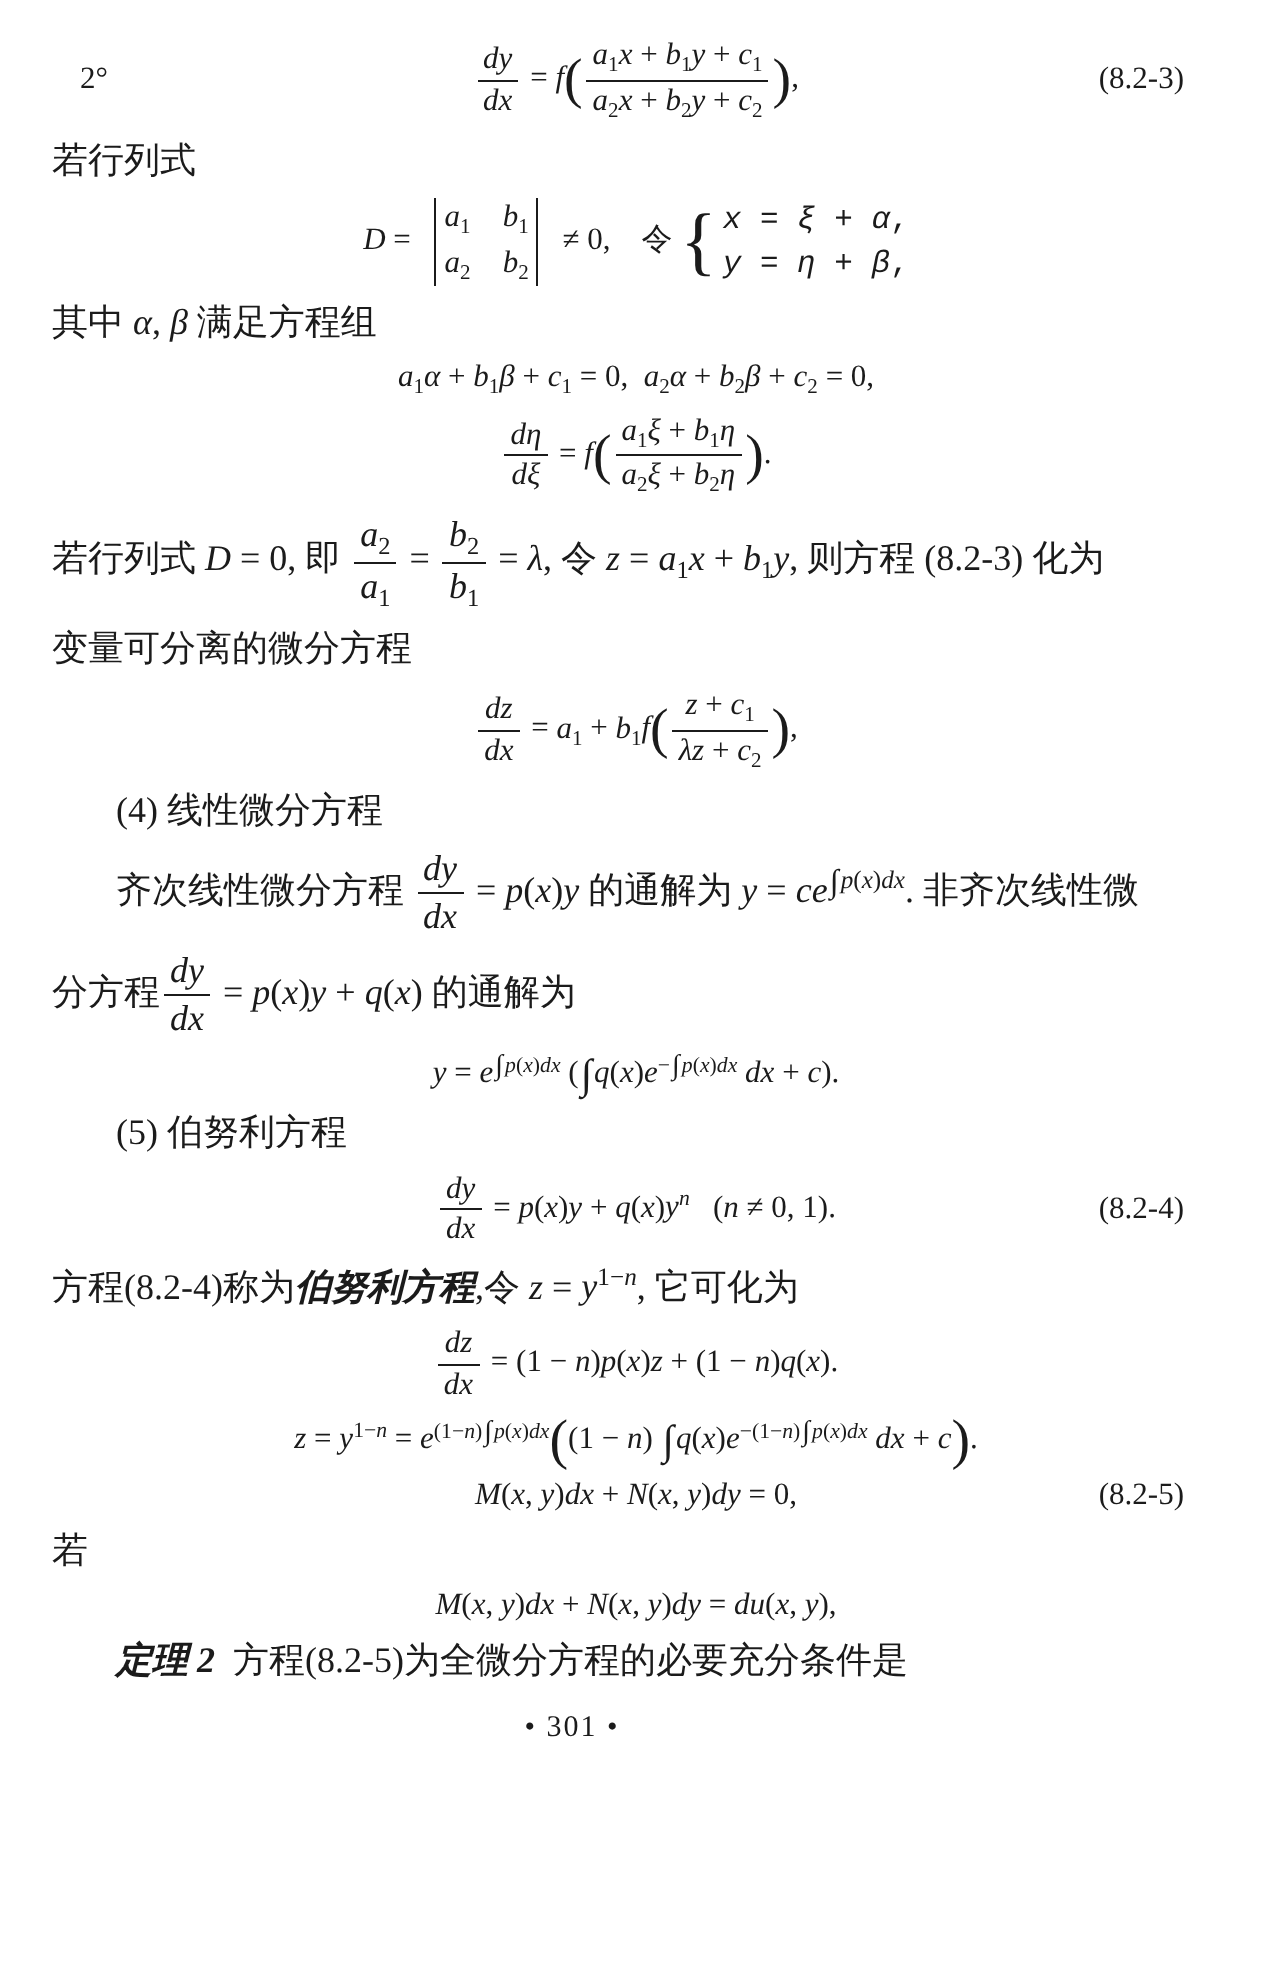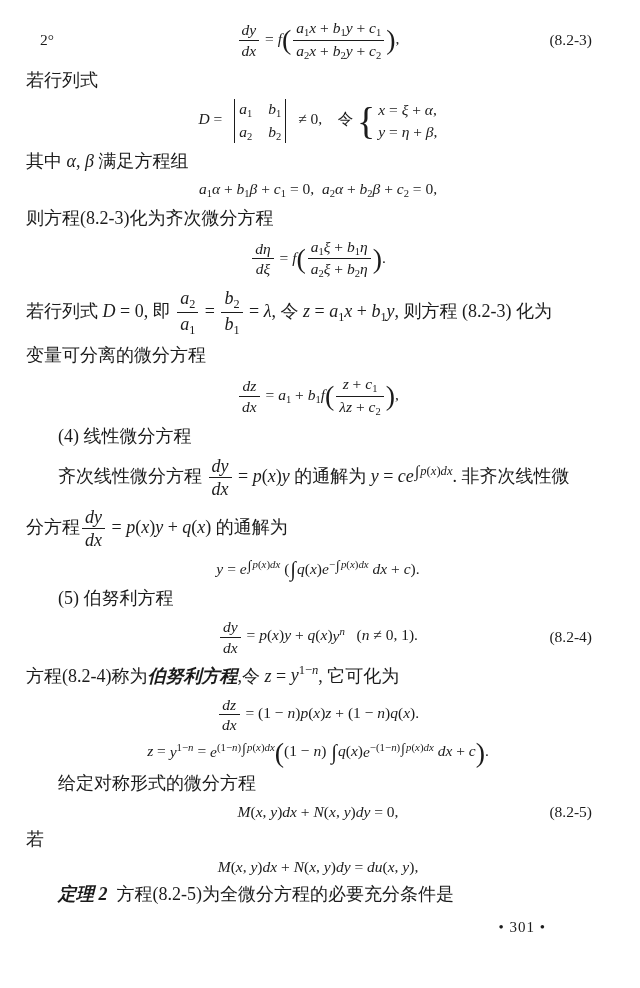--- a/index.html
+++ b/index.html
@@ -23,51 +23,49 @@
   .frac{display:inline-flex;flex-direction:column;vertical-align:middle;text-align:center;margin:0 2px;}
   .fn{border-bottom:1.2px solid #1b1b1b;padding:0 3px;line-height:1.25;}
   .fd{padding:0 3px;line-height:1.25;}
   .scr{display:inline;}
   .sb{font-size:0.68em;vertical-align:-0.32em;}
   .sp2{font-size:0.7em;vertical-align:0.52em;}
   .sp2 .mint{font-size:1.3em;}
   .cases{display:inline-flex;align-items:center;vertical-align:middle;text-align:left;}
   .lb{font-size:2.45em;line-height:0.8;margin-right:3px;font-weight:400;}
   .rows{display:inline-flex;flex-direction:column;row-gap:2px;}
-  .row{line-height:1.3;}
+  .row{line-height:1.3;font-family:Liberation Mono, monospace;}
   .det{display:inline-flex;align-items:stretch;vertical-align:middle;margin:0 4px;}
   .bar{border-left:1.3px solid #1b1b1b;margin:0 4px;}
   .grid{display:grid;grid-template-columns:auto auto;column-gap:16px;row-gap:3px;text-align:center;padding:1px 0;}
-  .pageno{text-align:right;padding-right:64px;margin-top:12px;font-size:15px;letter-spacing:1px;}
+  .pageno{text-align:center;padding-right:64px;margin-top:12px;font-size:15px;letter-spacing:1px;}
 </style>
 </head>
 <body>
 
 <div class="page">
   <div id="lines-root">
       <div class="disp"><span class="lead">2°</span><span class="lbody"><span class="frac"><span class="fn"><span class="tl"><span class="mv">dy</span></span></span><span class="fd"><span class="tl"><span class="mv">dx</span></span></span></span><span class="mo"> = </span><span class="mv">f</span><span class="big">(</span><span class="frac"><span class="fn"><span class="tl"><span class="scr"><span class="mv">a</span><span class="sb"><span class="mo">1</span></span></span><span class="mv">x</span><span class="mo"> + </span><span class="scr"><span class="mv">b</span><span class="sb"><span class="mo">1</span></span></span><span class="mv">y</span><span class="mo"> + </span><span class="scr"><span class="mv">c</span><span class="sb"><span class="mo">1</span></span></span></span></span><span class="fd"><span class="tl"><span class="scr"><span class="mv">a</span><span class="sb"><span class="mo">2</span></span></span><span class="mv">x</span><span class="mo"> + </span><span class="scr"><span class="mv">b</span><span class="sb"><span class="mo">2</span></span></span><span class="mv">y</span><span class="mo"> + </span><span class="scr"><span class="mv">c</span><span class="sb"><span class="mo">2</span></span></span></span></span></span><span class="big">)</span><span class="mo">,</span></span><span class="eqno">(8.2-3)</span></div>
       <div class="para"><span class="lbody"><span class="ct">若行列式</span></span></div>
       <div class="disp"><span class="lbody"><span class="mv">D</span><span class="mo"> = </span><span class="det"><span class="bar"></span><span class="grid"><span class="cell"><span class="tl"><span class="scr"><span class="mv">a</span><span class="sb"><span class="mo">1</span></span></span></span></span><span class="cell"><span class="tl"><span class="scr"><span class="mv">b</span><span class="sb"><span class="mo">1</span></span></span></span></span><span class="cell"><span class="tl"><span class="scr"><span class="mv">a</span><span class="sb"><span class="mo">2</span></span></span></span></span><span class="cell"><span class="tl"><span class="scr"><span class="mv">b</span><span class="sb"><span class="mo">2</span></span></span></span></span></span><span class="bar"></span></span><span class="mo"> ≠ 0,    </span><span class="ct">令 </span><span class="cases"><span class="lb">{</span><span class="rows"><span class="row"><span class="tl"><span class="mv">x</span><span class="mo"> = </span><span class="mv">ξ</span><span class="mo"> + </span><span class="mv">α</span><span class="mo">,</span></span></span><span class="row"><span class="tl"><span class="mv">y</span><span class="mo"> = </span><span class="mv">η</span><span class="mo"> + </span><span class="mv">β</span><span class="mo">,</span></span></span></span></span></span></div>
       <div class="para"><span class="lbody"><span class="ct">其中 </span><span class="mv">α</span><span class="mo">, </span><span class="mv">β</span><span class="ct"> 满足方程组</span></span></div>
       <div class="disp"><span class="lbody"><span class="scr"><span class="mv">a</span><span class="sb"><span class="mo">1</span></span></span><span class="mv">α</span><span class="mo"> + </span><span class="scr"><span class="mv">b</span><span class="sb"><span class="mo">1</span></span></span><span class="mv">β</span><span class="mo"> + </span><span class="scr"><span class="mv">c</span><span class="sb"><span class="mo">1</span></span></span><span class="mo"> = 0,  </span><span class="scr"><span class="mv">a</span><span class="sb"><span class="mo">2</span></span></span><span class="mv">α</span><span class="mo"> + </span><span class="scr"><span class="mv">b</span><span class="sb"><span class="mo">2</span></span></span><span class="mv">β</span><span class="mo"> + </span><span class="scr"><span class="mv">c</span><span class="sb"><span class="mo">2</span></span></span><span class="mo"> = 0,</span></span></div>
-      <div class="para"><span class="lbody"><span class="ct">则方程(8.2-3)化为齐次微分方程</span></span></div>
       <div class="disp"><span class="lbody"><span class="frac"><span class="fn"><span class="tl"><span class="mv">dη</span></span></span><span class="fd"><span class="tl"><span class="mv">dξ</span></span></span></span><span class="mo"> = </span><span class="mv">f</span><span class="big">(</span><span class="frac"><span class="fn"><span class="tl"><span class="scr"><span class="mv">a</span><span class="sb"><span class="mo">1</span></span></span><span class="mv">ξ</span><span class="mo"> + </span><span class="scr"><span class="mv">b</span><span class="sb"><span class="mo">1</span></span></span><span class="mv">η</span></span></span><span class="fd"><span class="tl"><span class="scr"><span class="mv">a</span><span class="sb"><span class="mo">2</span></span></span><span class="mv">ξ</span><span class="mo"> + </span><span class="scr"><span class="mv">b</span><span class="sb"><span class="mo">2</span></span></span><span class="mv">η</span></span></span></span><span class="big">)</span><span class="mo">.</span></span></div>
       <div class="para"><span class="lbody"><span class="ct">若行列式 </span><span class="mv">D</span><span class="mo"> = 0</span><span class="ct">, 即 </span><span class="frac"><span class="fn"><span class="tl"><span class="scr"><span class="mv">a</span><span class="sb"><span class="mo">2</span></span></span></span></span><span class="fd"><span class="tl"><span class="scr"><span class="mv">a</span><span class="sb"><span class="mo">1</span></span></span></span></span></span><span class="mo"> = </span><span class="frac"><span class="fn"><span class="tl"><span class="scr"><span class="mv">b</span><span class="sb"><span class="mo">2</span></span></span></span></span><span class="fd"><span class="tl"><span class="scr"><span class="mv">b</span><span class="sb"><span class="mo">1</span></span></span></span></span></span><span class="mo"> = </span><span class="mv">λ</span><span class="ct">, 令 </span><span class="mv">z</span><span class="mo"> = </span><span class="scr"><span class="mv">a</span><span class="sb"><span class="mo">1</span></span></span><span class="mv">x</span><span class="mo"> + </span><span class="scr"><span class="mv">b</span><span class="sb"><span class="mo">1</span></span></span><span class="mv">y</span><span class="ct">, 则方程 (8.2-3) 化为</span></span></div>
       <div class="para"><span class="lbody"><span class="ct">变量可分离的微分方程</span></span></div>
       <div class="disp"><span class="lbody"><span class="frac"><span class="fn"><span class="tl"><span class="mv">dz</span></span></span><span class="fd"><span class="tl"><span class="mv">dx</span></span></span></span><span class="mo"> = </span><span class="scr"><span class="mv">a</span><span class="sb"><span class="mo">1</span></span></span><span class="mo"> + </span><span class="scr"><span class="mv">b</span><span class="sb"><span class="mo">1</span></span></span><span class="mv">f</span><span class="big">(</span><span class="frac"><span class="fn"><span class="tl"><span class="mv">z</span><span class="mo"> + </span><span class="scr"><span class="mv">c</span><span class="sb"><span class="mo">1</span></span></span></span></span><span class="fd"><span class="tl"><span class="mv">λz</span><span class="mo"> + </span><span class="scr"><span class="mv">c</span><span class="sb"><span class="mo">2</span></span></span></span></span></span><span class="big">)</span><span class="mo">,</span></span></div>
       <div class="para indent"><span class="lbody"><span class="ct">(4) 线性微分方程</span></span></div>
       <div class="para indent"><span class="lbody"><span class="ct">齐次线性微分方程 </span><span class="frac"><span class="fn"><span class="tl"><span class="mv">dy</span></span></span><span class="fd"><span class="tl"><span class="mv">dx</span></span></span></span><span class="mo"> = </span><span class="mv">p</span><span class="mo">(</span><span class="mv">x</span><span class="mo">)</span><span class="mv">y</span><span class="ct"> 的通解为 </span><span class="mv">y</span><span class="mo"> = </span><span class="mv">c</span><span class="scr"><span class="tl"><span class="mv">e</span></span><span class="sp2"><span class="tl"><span class="mint">∫</span><span class="mv">p</span><span class="mo">(</span><span class="mv">x</span><span class="mo">)</span><span class="mv">dx</span></span></span></span><span class="mo">.</span><span class="ct"> 非齐次线性微</span></span></div>
       <div class="para"><span class="lbody"><span class="ct">分方程</span><span class="frac"><span class="fn"><span class="tl"><span class="mv">dy</span></span></span><span class="fd"><span class="tl"><span class="mv">dx</span></span></span></span><span class="mo"> = </span><span class="mv">p</span><span class="mo">(</span><span class="mv">x</span><span class="mo">)</span><span class="mv">y</span><span class="mo"> + </span><span class="mv">q</span><span class="mo">(</span><span class="mv">x</span><span class="mo">)</span><span class="ct"> 的通解为</span></span></div>
       <div class="disp"><span class="lbody"><span class="mv">y</span><span class="mo"> = </span><span class="scr"><span class="tl"><span class="mv">e</span></span><span class="sp2"><span class="tl"><span class="mint">∫</span><span class="mv">p</span><span class="mo">(</span><span class="mv">x</span><span class="mo">)</span><span class="mv">dx</span></span></span></span><span class="mo"> (</span><span class="mint">∫</span><span class="mv">q</span><span class="mo">(</span><span class="mv">x</span><span class="mo">)</span><span class="scr"><span class="tl"><span class="mv">e</span></span><span class="sp2"><span class="tl"><span class="mo">−</span><span class="mint">∫</span><span class="mv">p</span><span class="mo">(</span><span class="mv">x</span><span class="mo">)</span><span class="mv">dx</span></span></span></span><span class="mv"> dx</span><span class="mo"> + </span><span class="mv">c</span><span class="mo">).</span></span></div>
       <div class="para indent"><span class="lbody"><span class="ct">(5) 伯努利方程</span></span></div>
       <div class="disp"><span class="lbody"><span class="frac"><span class="fn"><span class="tl"><span class="mv">dy</span></span></span><span class="fd"><span class="tl"><span class="mv">dx</span></span></span></span><span class="mo"> = </span><span class="mv">p</span><span class="mo">(</span><span class="mv">x</span><span class="mo">)</span><span class="mv">y</span><span class="mo"> + </span><span class="mv">q</span><span class="mo">(</span><span class="mv">x</span><span class="mo">)</span><span class="scr"><span class="tl"><span class="mv">y</span></span><span class="sp2"><span class="tl"><span class="mv">n</span></span></span></span><span class="mo">   (</span><span class="mv">n</span><span class="mo"> ≠ 0, 1).</span></span><span class="eqno">(8.2-4)</span></div>
       <div class="para"><span class="lbody"><span class="ct">方程(8.2-4)称为</span><span class="cb">伯努利方程</span><span class="ct">,令 </span><span class="mv">z</span><span class="mo"> = </span><span class="scr"><span class="tl"><span class="mv">y</span></span><span class="sp2"><span class="tl"><span class="mo">1−</span><span class="mv">n</span></span></span></span><span class="ct">, 它可化为</span></span></div>
       <div class="disp"><span class="lbody"><span class="frac"><span class="fn"><span class="tl"><span class="mv">dz</span></span></span><span class="fd"><span class="tl"><span class="mv">dx</span></span></span></span><span class="mo"> = (1 − </span><span class="mv">n</span><span class="mo">)</span><span class="mv">p</span><span class="mo">(</span><span class="mv">x</span><span class="mo">)</span><span class="mv">z</span><span class="mo"> + (1 − </span><span class="mv">n</span><span class="mo">)</span><span class="mv">q</span><span class="mo">(</span><span class="mv">x</span><span class="mo">).</span></span></div>
       <div class="disp"><span class="lbody"><span class="mv">z</span><span class="mo"> = </span><span class="scr"><span class="tl"><span class="mv">y</span></span><span class="sp2"><span class="tl"><span class="mo">1−</span><span class="mv">n</span></span></span></span><span class="mo"> = </span><span class="scr"><span class="tl"><span class="mv">e</span></span><span class="sp2"><span class="tl"><span class="mo">(1−</span><span class="mv">n</span><span class="mo">)</span><span class="mint">∫</span><span class="mv">p</span><span class="mo">(</span><span class="mv">x</span><span class="mo">)</span><span class="mv">dx</span></span></span></span><span class="big">(</span><span class="mo">(1 − </span><span class="mv">n</span><span class="mo">) </span><span class="mint">∫</span><span class="mv">q</span><span class="mo">(</span><span class="mv">x</span><span class="mo">)</span><span class="scr"><span class="tl"><span class="mv">e</span></span><span class="sp2"><span class="tl"><span class="mo">−(1−</span><span class="mv">n</span><span class="mo">)</span><span class="mint">∫</span><span class="mv">p</span><span class="mo">(</span><span class="mv">x</span><span class="mo">)</span><span class="mv">dx</span></span></span></span><span class="mv"> dx</span><span class="mo"> + </span><span class="mv">c</span><span class="big">)</span><span class="mo">.</span></span></div>
-      <div class="para indent"><span class="lbody"><span class="ct">给定对称形式的微分方程</span></span></div>
       <div class="disp"><span class="lbody"><span class="mv">M</span><span class="mo">(</span><span class="mv">x</span><span class="mo">, </span><span class="mv">y</span><span class="mo">)</span><span class="mv">dx</span><span class="mo"> + </span><span class="mv">N</span><span class="mo">(</span><span class="mv">x</span><span class="mo">, </span><span class="mv">y</span><span class="mo">)</span><span class="mv">dy</span><span class="mo"> = 0,</span></span><span class="eqno">(8.2-5)</span></div>
       <div class="para"><span class="lbody"><span class="ct">若</span></span></div>
       <div class="disp"><span class="lbody"><span class="mv">M</span><span class="mo">(</span><span class="mv">x</span><span class="mo">, </span><span class="mv">y</span><span class="mo">)</span><span class="mv">dx</span><span class="mo"> + </span><span class="mv">N</span><span class="mo">(</span><span class="mv">x</span><span class="mo">, </span><span class="mv">y</span><span class="mo">)</span><span class="mv">dy</span><span class="mo"> = </span><span class="mv">du</span><span class="mo">(</span><span class="mv">x</span><span class="mo">, </span><span class="mv">y</span><span class="mo">),</span></span></div>
       <div class="para indent"><span class="lbody"><span class="cb">定理 2</span><span class="ct">  方程(8.2-5)为全微分方程的必要充分条件是</span></span></div>
     </div>
   <div class="pageno">
     <span>• 301 •</span>
   </div>
 </div>
 

